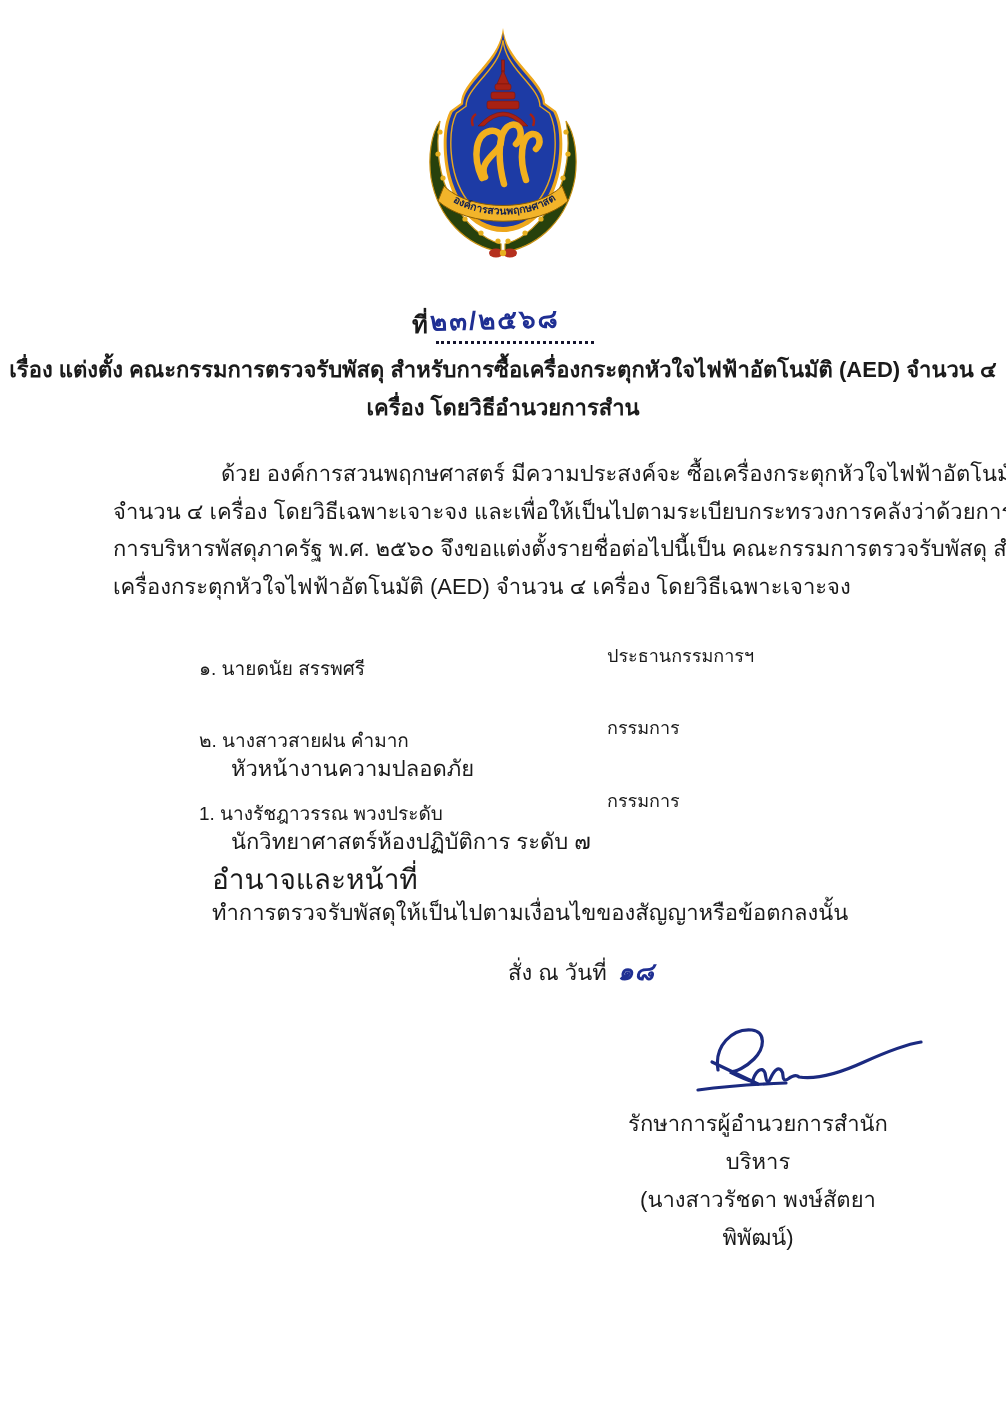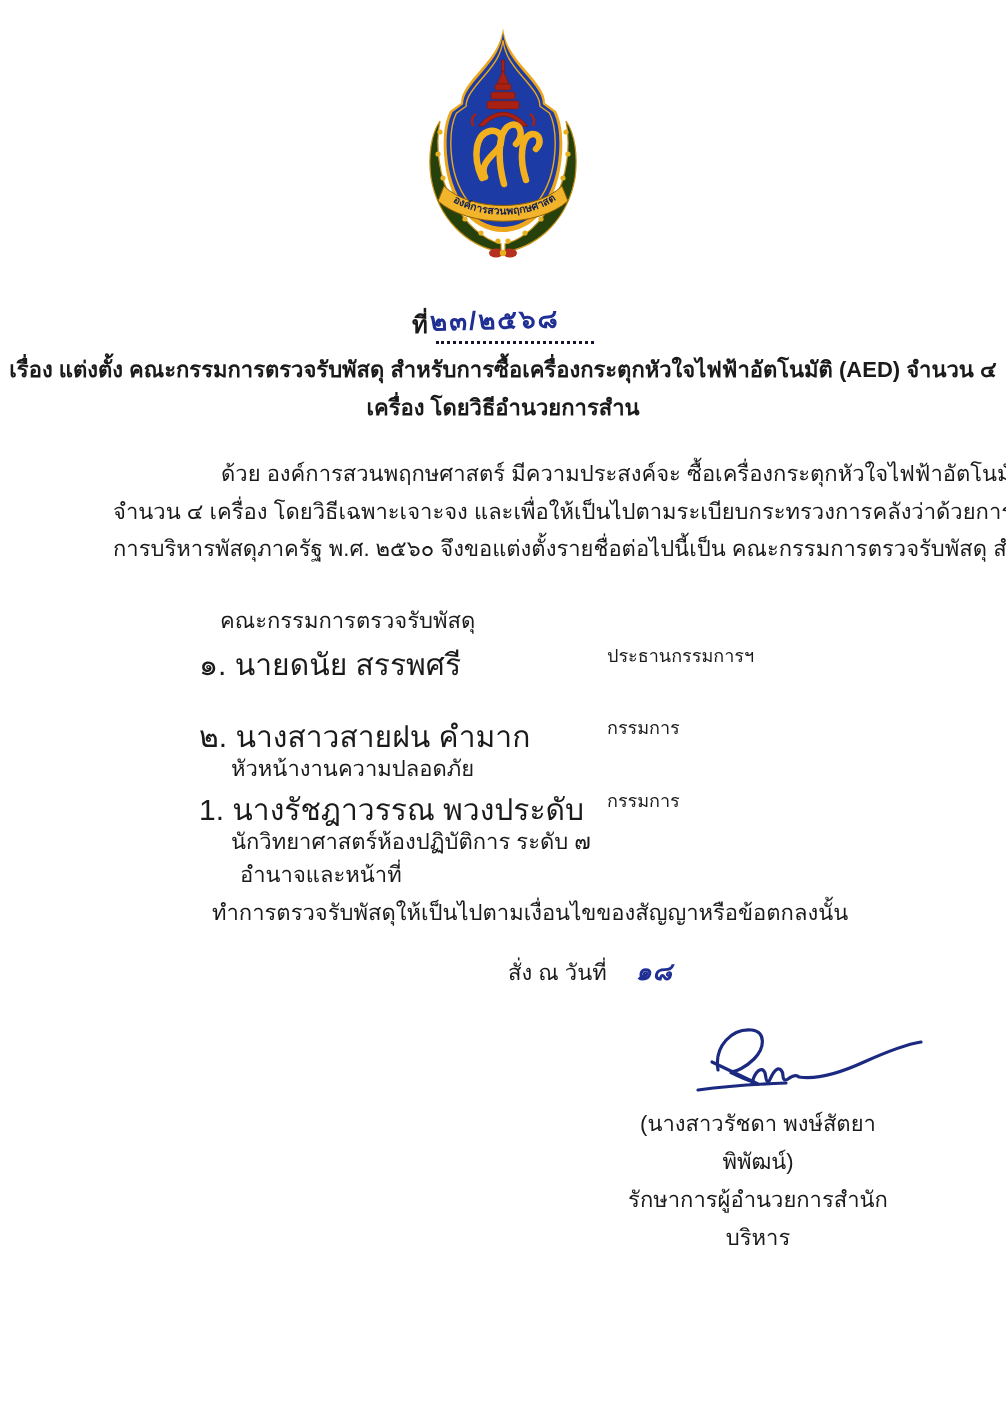--- a/index.html
+++ b/index.html
@@ -22,26 +22,26 @@
     color:#1f2f93;font-weight:bold;font-size:26px;letter-spacing:2px;
     transform:rotate(-1.5deg);
   }
   .hw-number{position:absolute;left:18px;top:-6px;white-space:nowrap;}
   .subject1{top:352px;font-size:22px;font-weight:bold;}
   .subject2{top:390px;font-size:22px;font-weight:bold;}
   .body-par{left:113px;top:455px;width:786px;font-size:22px;line-height:37.5px;}
   .body-par .line{white-space:nowrap;}
   .line-indent{padding-left:108px;}
   .committee-heading{left:220px;top:603px;font-size:22px;}
-  .c-name{font-size:30px;white-space:nowrap;}
+  .c-name{font-size:19px;white-space:nowrap;margin-top:12px;}
   .c-role{font-size:18px;white-space:nowrap;left:607px;}
   .c-pos{font-size:22px;white-space:nowrap;left:231px;}
-  .duty-head{left:212px;top:857px;font-size:22px;margin-left:28px;}
+  .duty-head{left:212px;top:857px;font-size:28px;}
   .duty-text{left:212px;top:895px;font-size:22px;white-space:nowrap;}
-  .date-line{left:508px;top:951px;font-size:22px;display:flex;align-items:baseline;gap:29px;white-space:nowrap;}
+  .date-line{left:508px;top:951px;font-size:22px;display:flex;align-items:baseline;gap:11px;white-space:nowrap;}
   .hw-day{font-size:25px;transform:rotate(0deg);letter-spacing:1px;font-style:italic;}
   .sig-block{left:688px;top:1018px;width:240px;height:78px;}
   .signer{left:608px;top:1105px;width:300px;text-align:center;font-size:22px;line-height:38px;}
 </style>
 </head>
 <body>
 
 <div class="page">
 
   <div class="abs" style="left:418px;top:26px;width:170px;height:238px;">
@@ -111,23 +111,23 @@
     </span>
   </div>
 
   <div class="abs center subject1">เรื่อง แต่งตั้ง คณะกรรมการตรวจรับพัสดุ สำหรับการซื้อเครื่องกระตุกหัวใจไฟฟ้าอัตโนมัติ (AED) จำนวน ๔</div>
   <div class="abs center subject2">เครื่อง โดยวิธีอำนวยการสำน</div>
 
   <div class="abs body-par">
     <div class="line line-indent">ด้วย องค์การสวนพฤกษศาสตร์ มีความประสงค์จะ ซื้อเครื่องกระตุกหัวใจไฟฟ้าอัตโนมัติ (AED)</div>
     <div class="line">จำนวน ๔ เครื่อง โดยวิธีเฉพาะเจาะจง และเพื่อให้เป็นไปตามระเบียบกระทรวงการคลังว่าด้วยการจัดซื้อจัดจ้างและ</div>
     <div class="line">การบริหารพัสดุภาครัฐ พ.ศ. ๒๕๖๐ จึงขอแต่งตั้งรายชื่อต่อไปนี้เป็น คณะกรรมการตรวจรับพัสดุ สำหรับการซื้อ</div>
+    <div class="line">เครื่องกระตุกหัวใจไฟฟ้าอัตโนมัติ (AED) จำนวน ๔ เครื่อง โดยวิธีเฉพาะเจาะจง</div>
   </div>
 
-  <div class="abs committee-heading">คณะกรรมการตรวจรับพัสดุ</div>
 
   <div class="abs c-name" style="left:199px;top:641px;">๑. นายดนัย สรรพศรี</div>
   <div class="abs c-role" style="top:641px;">ประธานกรรมการฯ</div>
 
   <div class="abs c-name" style="left:199px;top:713px;">๒. นางสาวสายฝน คำมาก</div>
   <div class="abs c-role" style="top:713px;">กรรมการ</div>
   <div class="abs c-pos" style="top:751px;">หัวหน้างานความปลอดภัย</div>
 
   <div class="abs c-name" style="left:199px;top:786px;">1. นางรัชฎาวรรณ พวงประดับ</div>
   <div class="abs c-role" style="top:786px;">กรรมการ</div>
@@ -146,17 +146,17 @@
       <g fill="none" stroke="#1b2a80" stroke-width="3.2" stroke-linecap="round">
         <path d="M30,52 C26,28 44,10 64,12 C78,14 77,30 66,41 C58,49 48,54 42,54 C50,58 58,62 66,64"></path>
         <path d="M24,44 L70,66"></path>
         <path d="M64,66 C66,54 74,47 77,55 C78,59 78,64 80,64 C82,64 83,56 88,52 C92,49 95,53 95,58 C95,62 97,63 100,61 C104,58 108,56 111,59 C130,62 152,55 176,44 C196,35 220,26 233,24"></path>
         <path d="M10,72 C40,68 70,66 98,65"></path>
       </g>
     </svg>
   </div>
 
   <div class="abs signer">
+    <div>รักษาการผู้อำนวยการสำนักบริหาร</div>
     <div>(นางสาวรัชดา พงษ์สัตยาพิพัฒน์)</div>
-    <div>รักษาการผู้อำนวยการสำนักบริหาร</div>
   </div>
 
 </div>
 
 </body></html>

